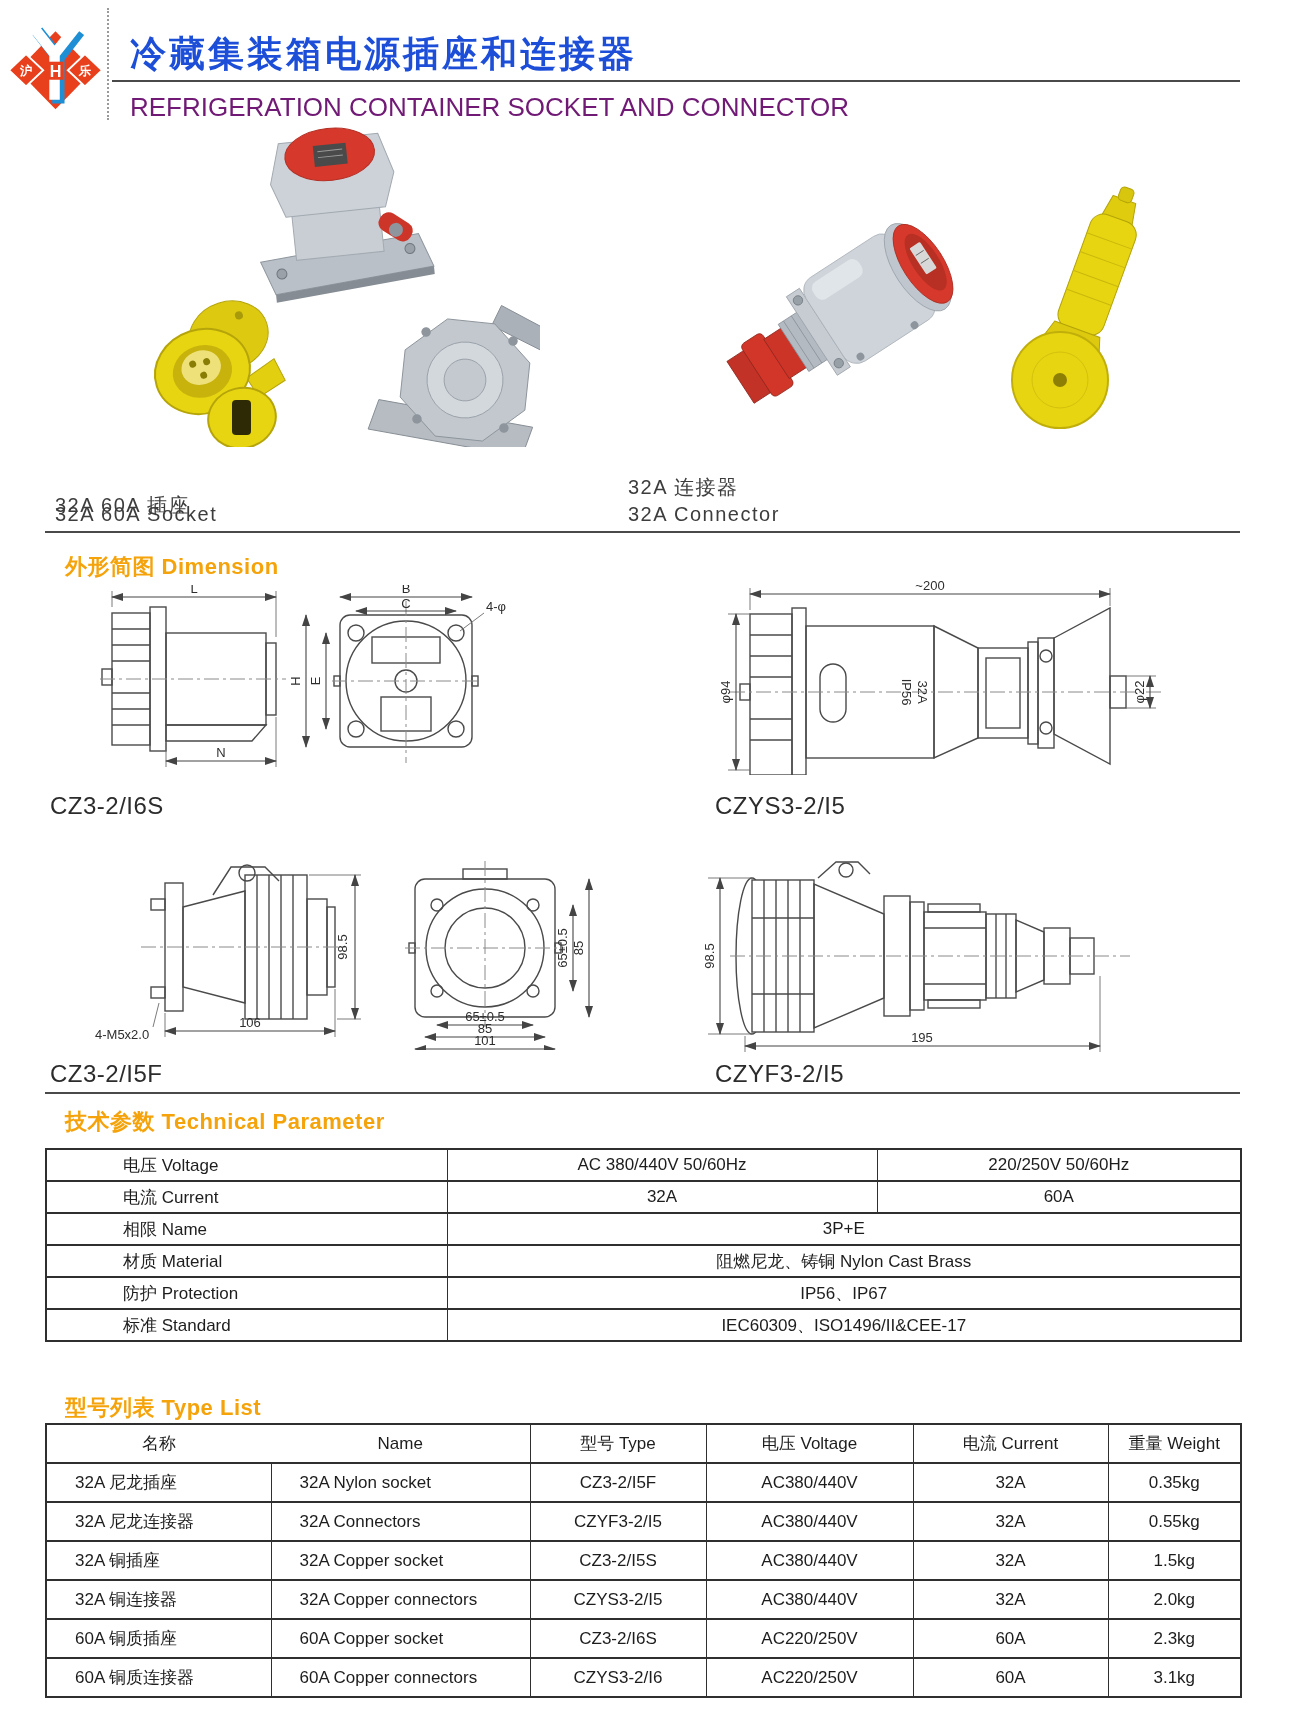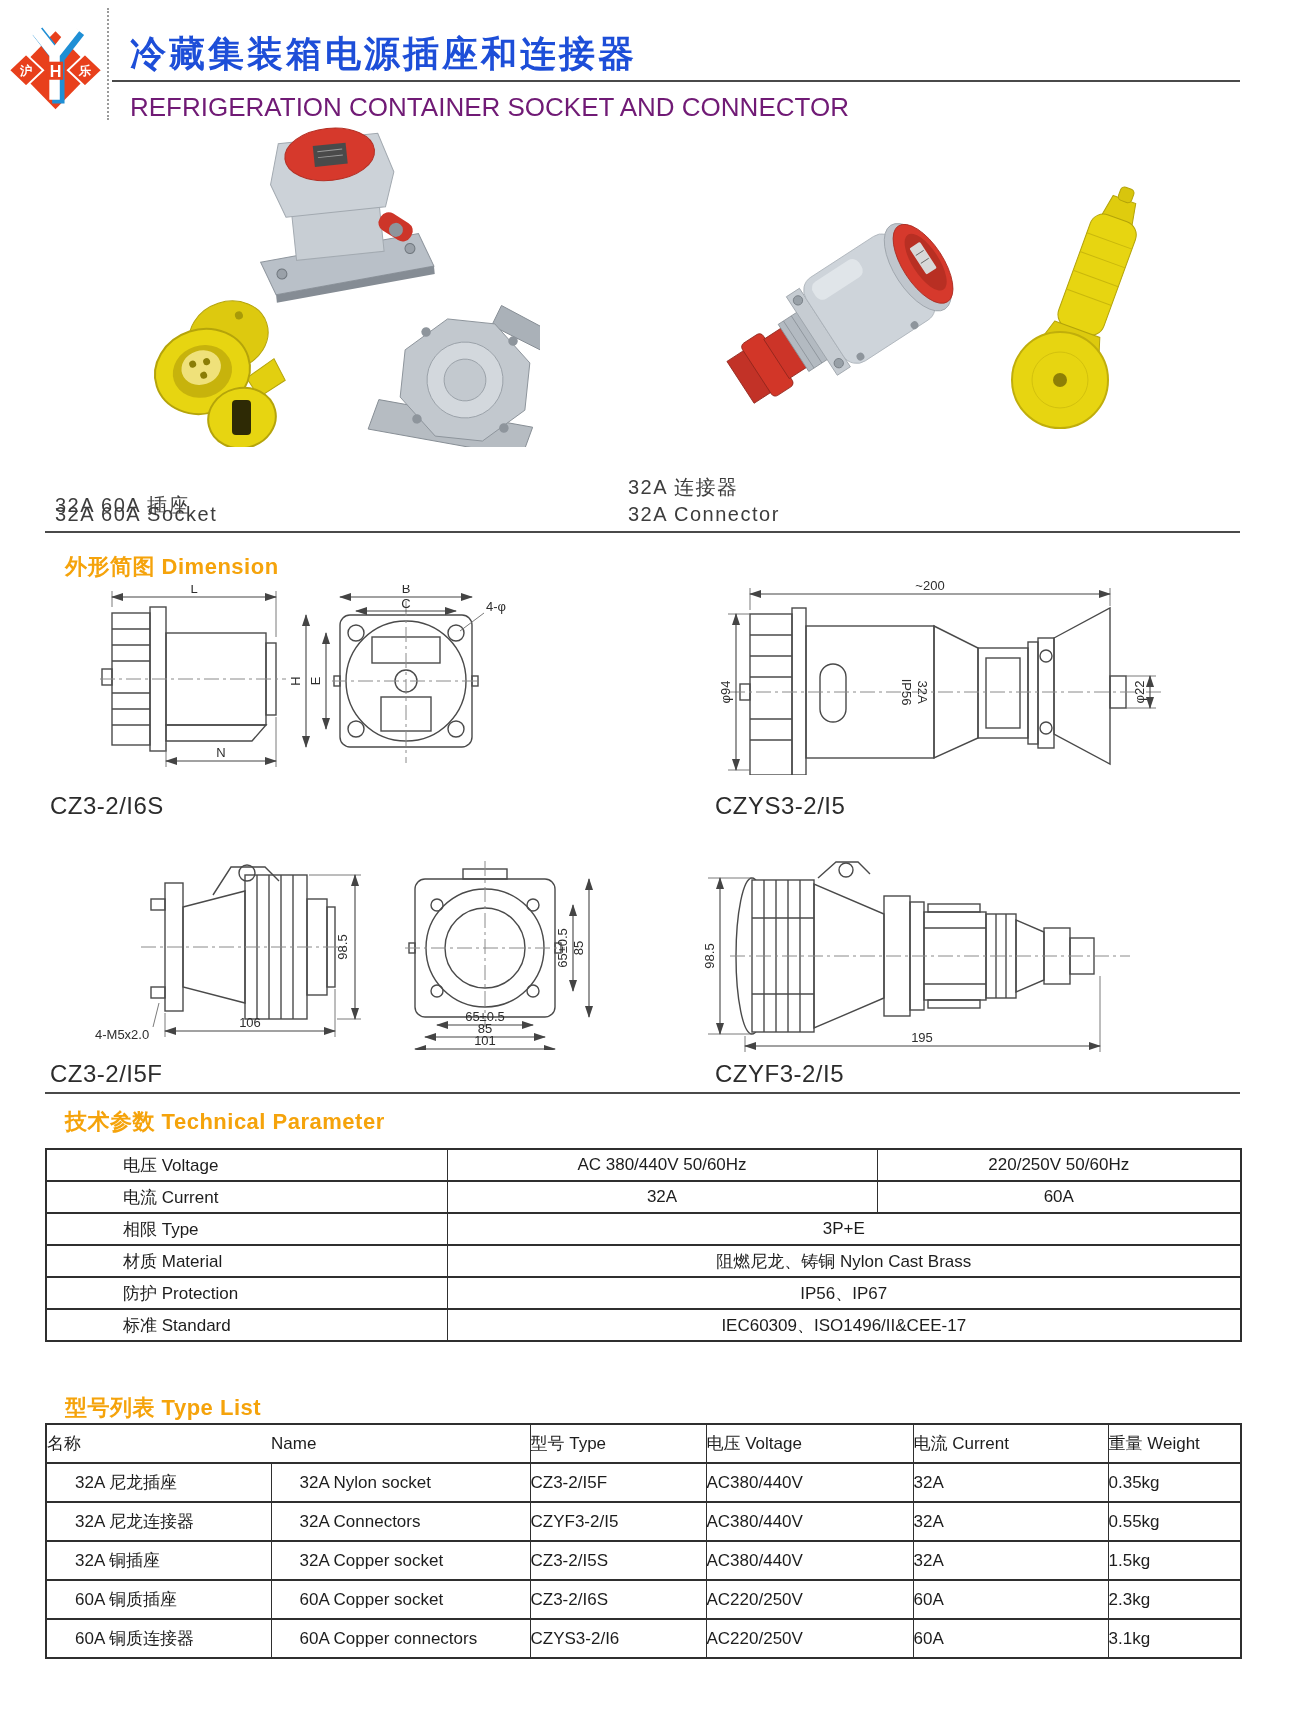--- a/index.html
+++ b/index.html
@@ -15,21 +15,21 @@
 
   .caption { font-size:20px; color:#3d3d3d; letter-spacing:1.5px; }
   .sec-heading { font-size:22px; font-weight:bold; color:#F5A30B; letter-spacing:0.5px;margin-left:20px; }
   .model-label { font-size:24px; color:#2c2c2c; letter-spacing:0.5px; }
 
   table { border-collapse:collapse; table-layout:fixed; background:#fff; border:2px solid #2f2f2f; }
   .tech-table td { border:1px solid #2f2f2f; border-top-width:2px; border-bottom-width:2px;
                    height:32px; font-size:17px; text-align:center; color:#1d1d1d; overflow:hidden; white-space:nowrap; }
   .tech-table td.lbl { text-align:left; padding-left:76px; }
   .type-table th, .type-table td { border:1px solid #2f2f2f; border-top-width:2px; border-bottom-width:2px;
-                   height:39px; font-size:17px; font-weight:normal; text-align:left; color:#1d1d1d; overflow:hidden; white-space:nowrap; }
+                   height:39px; font-size:17px; font-weight:normal; text-align:center; color:#1d1d1d; overflow:hidden; white-space:nowrap; }
   .type-table th.h0 { border-right:none; }
   .type-table th.h1 { border-left:none; }
   .type-table td.c0 { text-align:left; padding-left:28px; }
   .type-table td.c1 { text-align:left; padding-left:28px; }
 
   svg text { font-family:"Liberation Sans","DejaVu Sans",sans-serif; }
   .dim  { font-size:13px; fill:#2e2e2e; }
   .ol   { stroke:#4a4a4a; stroke-width:1.4; fill:none; }
   .olf  { stroke:#4a4a4a; stroke-width:1.4; fill:#ffffff; }
   .dl   { stroke:#444444; stroke-width:1.1; fill:none; }
@@ -372,21 +372,21 @@
       <td class="lbl">电压  Voltage</td>
       <td>AC 380/440V 50/60Hz</td>
       <td>220/250V 50/60Hz</td>
     </tr>
     <tr>
       <td class="lbl">电流  Current</td>
       <td>32A</td>
       <td>60A</td>
     </tr>
     <tr>
-      <td class="lbl">相限  Type</td>
+      <td class="lbl">相限  Name</td>
       <td colspan="2">3P+E</td>
     </tr>
     <tr>
       <td class="lbl">材质  Material</td>
       <td colspan="2">阻燃尼龙、铸铜 Nylon Cast Brass</td>
     </tr>
     <tr>
       <td class="lbl">防护  Protection</td>
       <td colspan="2">IP56、IP67</td>
     </tr>
@@ -435,20 +435,28 @@
     </tr>
     <tr>
       <td class="c0">32A 铜插座</td>
       <td class="c1">32A Copper socket</td>
       <td>CZ3-2/I5S</td>
       <td>AC380/440V</td>
       <td>32A</td>
       <td>1.5kg</td>
     </tr>
     <tr>
+      <td class="c0">32A 铜连接器</td>
+      <td class="c1">32A Copper connectors</td>
+      <td>CZYS3-2/I5</td>
+      <td>AC380/440V</td>
+      <td>32A</td>
+      <td>2.0kg</td>
+    </tr>
+    <tr>
       <td class="c0">60A 铜质插座</td>
       <td class="c1">60A Copper socket</td>
       <td>CZ3-2/I6S</td>
       <td>AC220/250V</td>
       <td>60A</td>
       <td>2.3kg</td>
     </tr>
     <tr>
       <td class="c0">60A 铜质连接器</td>
       <td class="c1">60A Copper connectors</td>

